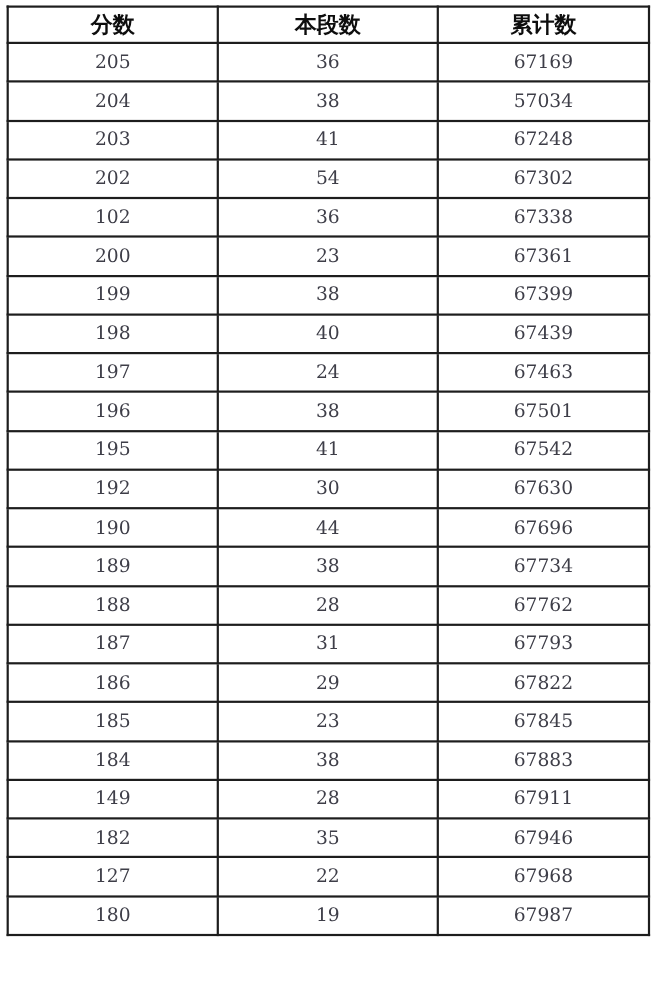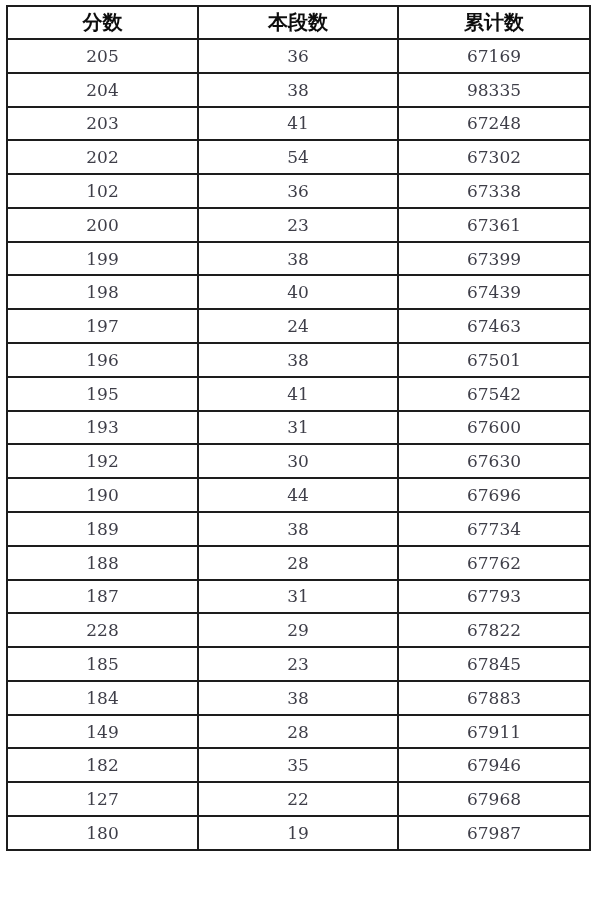--- a/index.html
+++ b/index.html
@@ -67,21 +67,21 @@
   </thead>
   <tbody>
       <tr>
         <td>205</td>
         <td>36</td>
         <td>67169</td>
       </tr>
       <tr>
         <td>204</td>
         <td>38</td>
-        <td>98335</td>
+        <td>57034</td>
       </tr>
       <tr>
         <td>203</td>
         <td>41</td>
         <td>67248</td>
       </tr>
       <tr>
         <td>202</td>
         <td>54</td>
         <td>67302</td>
@@ -115,25 +115,20 @@
         <td>196</td>
         <td>38</td>
         <td>67501</td>
       </tr>
       <tr>
         <td>195</td>
         <td>41</td>
         <td>67542</td>
       </tr>
       <tr>
-        <td>193</td>
-        <td>31</td>
-        <td>67600</td>
-      </tr>
-      <tr>
         <td>192</td>
         <td>30</td>
         <td>67630</td>
       </tr>
       <tr>
         <td>190</td>
         <td>44</td>
         <td>67696</td>
       </tr>
       <tr>
@@ -145,21 +140,21 @@
         <td>188</td>
         <td>28</td>
         <td>67762</td>
       </tr>
       <tr>
         <td>187</td>
         <td>31</td>
         <td>67793</td>
       </tr>
       <tr>
-        <td>228</td>
+        <td>186</td>
         <td>29</td>
         <td>67822</td>
       </tr>
       <tr>
         <td>185</td>
         <td>23</td>
         <td>67845</td>
       </tr>
       <tr>
         <td>184</td>

